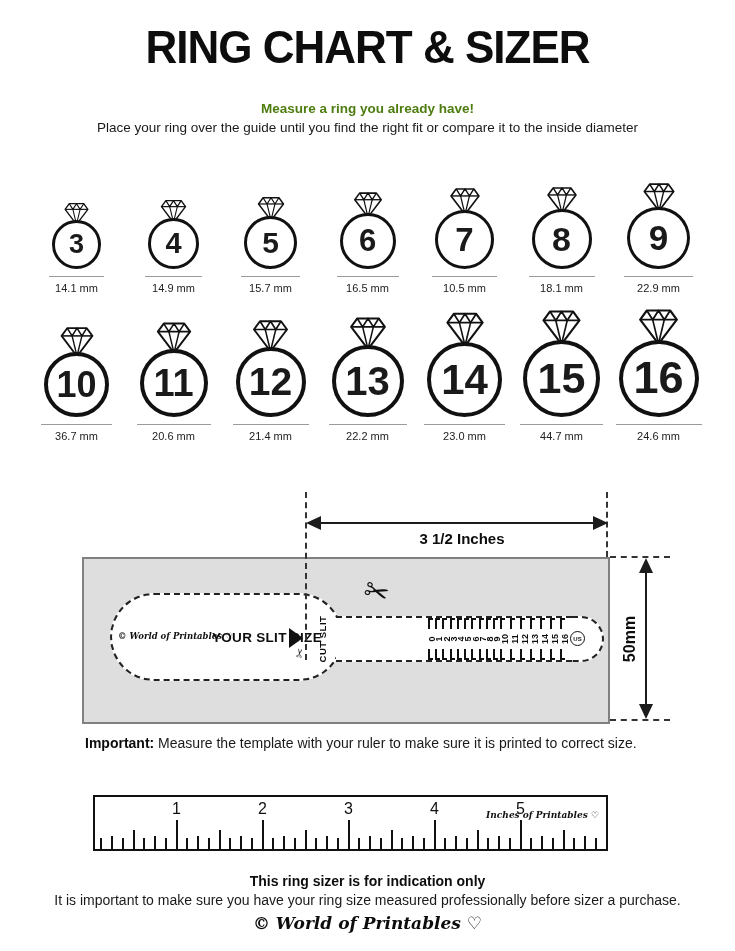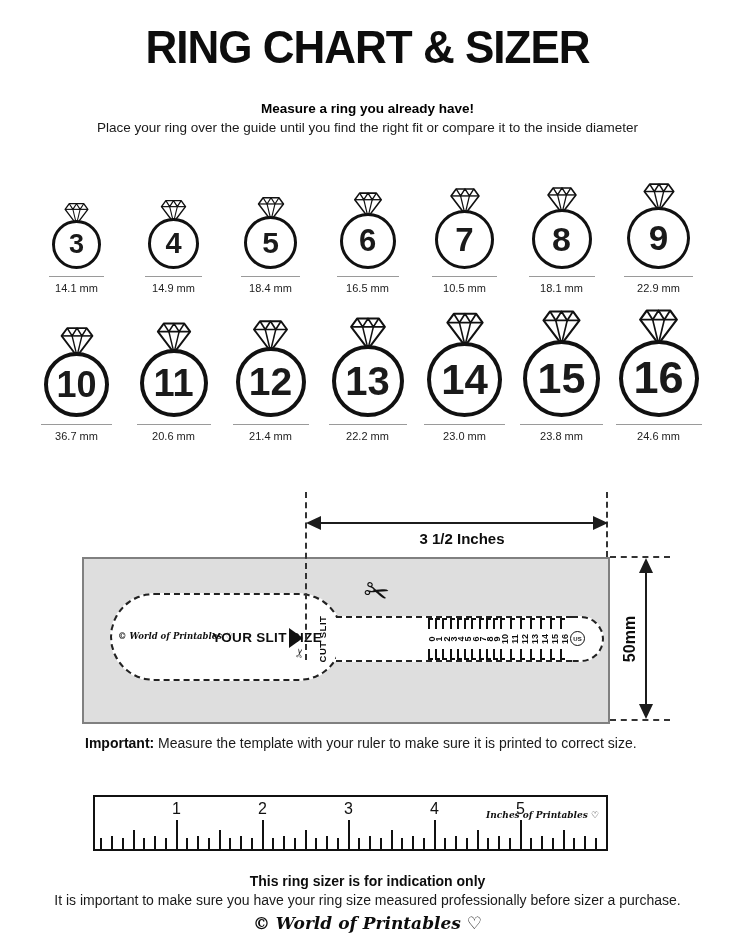--- a/index.html
+++ b/index.html
@@ -8,21 +8,21 @@
     font-family:"Liberation Sans", sans-serif;color:#111;overflow:hidden;
   }
   
   .page-title{
     position:absolute;left:0;top:22px;width:735px;text-align:center;
     font-size:44px;font-weight:bold;letter-spacing:-1px;color:#0d0d0d;
     transform:scaleY(1.04);
   }
   .intro-bold{
     position:absolute;left:0;top:101px;width:735px;text-align:center;
-    font-size:13.5px;font-weight:bold;color:#000000;
+    font-size:13.5px;font-weight:bold;color:#4d7c0f;
   }
   .intro-body{
     position:absolute;left:0;top:120px;width:735px;text-align:center;
     font-size:13.5px;color:#1a1a1a;
   }
   
   .ring-row{
     position:absolute;left:28px;width:679px;display:flex;
   }
   #ring-row-0{top:182px;height:112px;}
@@ -206,21 +206,21 @@
         <polygon points="8,14 16,3 44,3 52,14 30,43" stroke="#111" stroke-width="2.6" fill="none" stroke-linejoin="round"></polygon>
         <polyline points="16,3 23,14 30,3 37,14 44,3" stroke="#111" stroke-width="2.2" fill="none" stroke-linejoin="round"></polyline>
         <line x1="8" y1="14" x2="52" y2="14" stroke="#111" stroke-width="2.2"></line>
         <line x1="23" y1="14" x2="30" y2="43" stroke="#111" stroke-width="2"></line>
         <line x1="37" y1="14" x2="30" y2="43" stroke="#111" stroke-width="2"></line>
       </svg>
       <div class="ring-circle" style="width: 53px; height: 53px; border-width: 3px; font-size: 30px;">
         <span>5</span>
       </div>
       <div class="ring-underline" style="width: 59px;"></div>
-      <div class="ring-mm">18.4 mm</div>
+      <div class="ring-mm">15.7 mm</div>
     </div>
     <div class="ring-cell">
       <svg class="diamond-svg" width="36" height="27" viewBox="0 0 60 44" fill="none" xmlns="http://www.w3.org/2000/svg">
         <polygon points="8,14 16,3 44,3 52,14 30,43" stroke="#111" stroke-width="2.6" fill="none" stroke-linejoin="round"></polygon>
         <polyline points="16,3 23,14 30,3 37,14 44,3" stroke="#111" stroke-width="2.2" fill="none" stroke-linejoin="round"></polyline>
         <line x1="8" y1="14" x2="52" y2="14" stroke="#111" stroke-width="2.2"></line>
         <line x1="23" y1="14" x2="30" y2="43" stroke="#111" stroke-width="2"></line>
         <line x1="37" y1="14" x2="30" y2="43" stroke="#111" stroke-width="2"></line>
       </svg>
       <div class="ring-circle" style="width: 56px; height: 56px; border-width: 3px; font-size: 31px;">
@@ -348,21 +348,21 @@
         <polygon points="8,14 16,3 44,3 52,14 30,43" stroke="#111" stroke-width="2.6" fill="none" stroke-linejoin="round"></polygon>
         <polyline points="16,3 23,14 30,3 37,14 44,3" stroke="#111" stroke-width="2.2" fill="none" stroke-linejoin="round"></polyline>
         <line x1="8" y1="14" x2="52" y2="14" stroke="#111" stroke-width="2.2"></line>
         <line x1="23" y1="14" x2="30" y2="43" stroke="#111" stroke-width="2"></line>
         <line x1="37" y1="14" x2="30" y2="43" stroke="#111" stroke-width="2"></line>
       </svg>
       <div class="ring-circle" style="width: 77px; height: 77px; border-width: 4px; font-size: 43px;">
         <span>15</span>
       </div>
       <div class="ring-underline" style="width: 83px;"></div>
-      <div class="ring-mm">23.8 mm</div>
+      <div class="ring-mm">44.7 mm</div>
     </div>
     <div class="ring-cell">
       <svg class="diamond-svg" width="51" height="38" viewBox="0 0 60 44" fill="none" xmlns="http://www.w3.org/2000/svg">
         <polygon points="8,14 16,3 44,3 52,14 30,43" stroke="#111" stroke-width="2.6" fill="none" stroke-linejoin="round"></polygon>
         <polyline points="16,3 23,14 30,3 37,14 44,3" stroke="#111" stroke-width="2.2" fill="none" stroke-linejoin="round"></polyline>
         <line x1="8" y1="14" x2="52" y2="14" stroke="#111" stroke-width="2.2"></line>
         <line x1="23" y1="14" x2="30" y2="43" stroke="#111" stroke-width="2"></line>
         <line x1="37" y1="14" x2="30" y2="43" stroke="#111" stroke-width="2"></line>
       </svg>
       <div class="ring-circle" style="width: 80px; height: 80px; border-width: 4px; font-size: 45px;">

